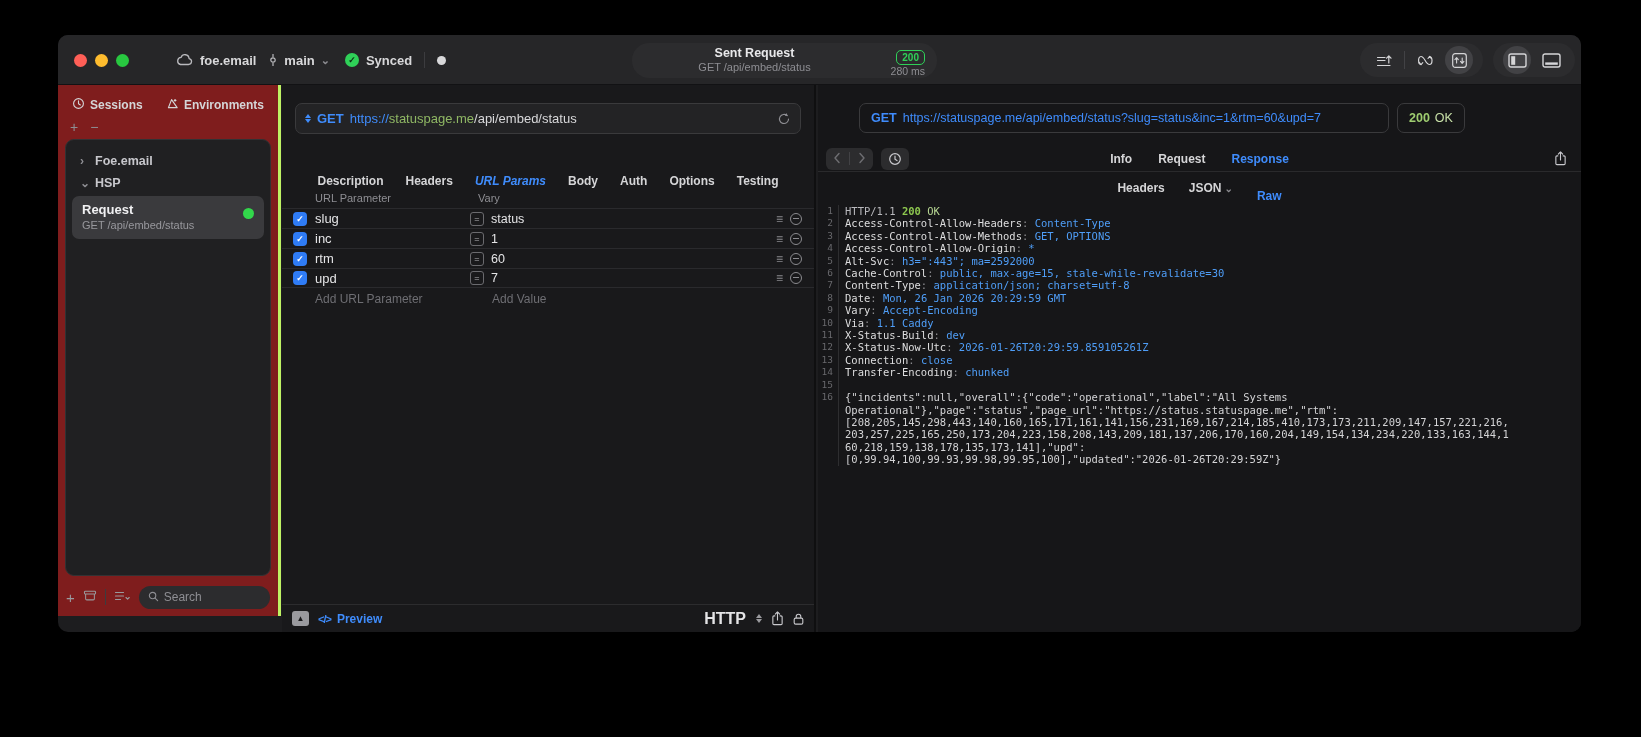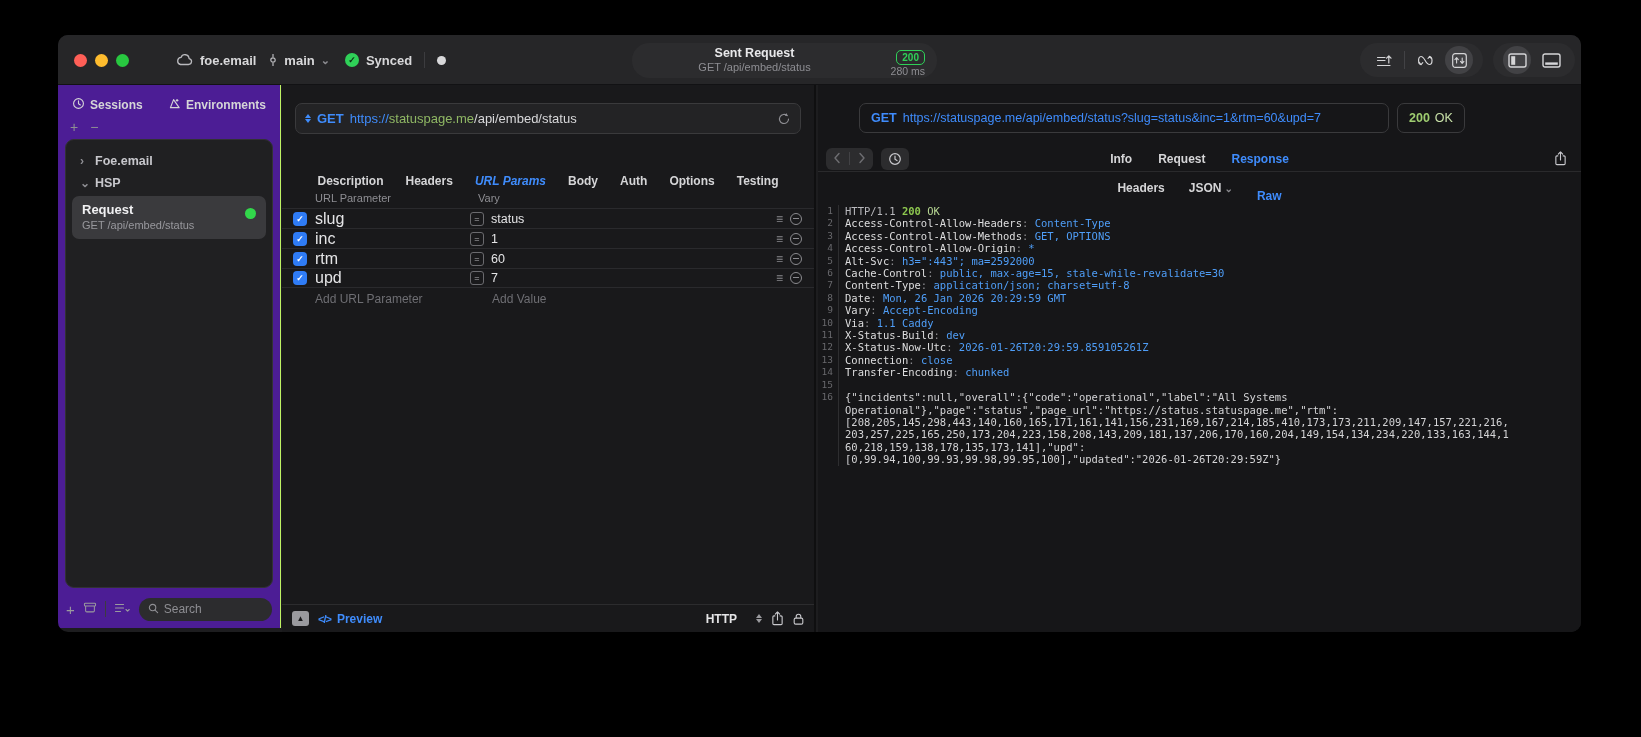--- a/index.html
+++ b/index.html
@@ -24,21 +24,21 @@
   .title-right { position:absolute; right:12px; top:4px; text-align:right; }
   .badge-200 { display:inline-block; border:1px solid #2fd158; color:#2fd158; border-radius:5px; font-size:10px; font-weight:700; padding:0 5px; line-height:13px; }
   .duration { color:#8e8e93; font-size:10.5px; line-height:13px; }
   .tb-icons { position:absolute; right:6px; top:8px; display:flex; gap:10px; }
   .icon-group { background:#2c2c2e; border-radius:17px; height:34px; display:flex; align-items:center; padding:0 10px; gap:6px; }
   .tb-btn { width:28px; height:28px; display:flex; align-items:center; justify-content:center; color:#d5d5d7; border-radius:50%; }
   .tb-btn.active { background:#424245; }
   .tb-group-sep { width:1px; height:18px; background:#424245; }
 
   
-  .sidebar { position:absolute; left:0; top:50px; bottom:4px; width:223px; background:#4c1d95; border-right:1px solid #bef264; }
+  .sidebar { position:absolute; left:0; top:50px; bottom:16px; width:223px; background:#7f1d1d; border-right:3px solid #bef264; }
   .sb-tabs { position:absolute; left:0; right:0; top:8px; height:24px; display:flex; justify-content:space-between; padding:0 14px; }
   .sb-tab { display:flex; align-items:center; gap:5px; color:#d5d5d7; font-size:12px; font-weight:700; }
   .sb-plusminus { position:absolute; left:12px; top:34px; display:flex; gap:12px; color:#8e8e93; font-size:14px; }
   .sb-plusminus span { cursor:default; }
   .sb-tree { position:absolute; left:7px; right:7px; top:54px; bottom:40px; background:#202022; border:1px solid #323234; border-radius:9px; padding:10px 6px; }
   .tree-row { display:flex; align-items:center; gap:7px; color:#c7c7cc; font-size:12.5px; font-weight:700; padding:4px 8px; }
   .tree-chev { color:#8e8e93; font-size:12px; width:8px; display:inline-block; }
   .tree-sel { background:#3a3a3d; border-radius:7px; margin-top:2px; padding:6px 10px 7px 10px; position:relative; }
   .tree-sel-title { color:#f0f0f2; font-size:13px; font-weight:700; line-height:16px; }
   .tree-sel-sub { color:#98989d; font-size:11px; line-height:14px; }
@@ -64,35 +64,35 @@
   .req-tabs { position:absolute; left:0; right:0; top:62px; height:24px; display:flex; justify-content:center; gap:22px; align-items:center;margin-top:22px; }
   .req-tab { color:#d5d5d7; font-size:12px; font-weight:700; }
   .req-tab.active { color:#3f8cfc;font-style:italic; }
   .params { position:absolute; left:0; right:0; top:105px; }
   .p-head { display:flex; color:#8e8e93; font-size:11px; padding:2px 0 4px 0; }
   .p-head .c1 { margin-left:33px; width:163px; }
   .p-head .c2 { }
   .p-row { display:flex; align-items:center; height:20px; border-top:1px solid #2a2a2d; }
   .p-row:last-of-type { border-bottom:1px solid #2a2a2d; }
   .cb { width:14px; height:14px; background:#2f7cf6; border-radius:4px; margin-left:11px; color:#fff; font-size:9px; font-weight:700; display:flex; align-items:center; justify-content:center; }
-  .p-name { color:#e4e4e6; font-size:16px; margin-left:8px; width:155px; }
+  .p-name { color:#e4e4e6; font-size:13px; margin-left:8px; width:155px; }
   .eq { width:14px; height:14px; border:1px solid #6a6a6e; border-radius:3px; color:#b5b5b8; font-size:9px; display:flex; align-items:center; justify-content:center; }
   .p-val { color:#e4e4e6; font-size:12.5px; margin-left:7px; flex:1; }
   .row-icons { display:flex; align-items:center; gap:7px; margin-right:12px; color:#8a8a8e; }
   .drag-lines { font-size:12px; line-height:10px; }
   .minus-circle { width:12px; height:12px; border:1.2px solid #8a8a8e; border-radius:50%; position:relative; }
   .minus-circle::after { content:""; position:absolute; left:2px; right:2px; top:4.2px; height:1.2px; background:#8a8a8e; }
   .p-add { display:flex; color:#6e6e73; font-size:12px; padding-top:4px; }
   .p-add .a1 { margin-left:33px; width:177px; }
   .main-footer { position:absolute; left:0; right:0; bottom:0; height:28px; border-top:1px solid #2c2c2e; display:flex; align-items:center; padding:0 10px; gap:9px; }
   .panel-btn { width:17px; height:15px; background:#9a9a9e; border-radius:3px; color:#19191b; font-size:8px; display:flex; align-items:center; justify-content:center; }
   .preview { color:#3f8cfc; font-size:12px; font-weight:700; display:flex; gap:6px; align-items:center; }
   .code-glyph { font-size:11px; letter-spacing:-1px; }
   .footer-spacer { flex:1; }
-  .http-select { color:#e4e4e6; font-size:12px; font-weight:700; display:flex; align-items:center; gap:19px; }
+  .http-select { color:#e4e4e6; font-size:16px; font-weight:700; display:flex; align-items:center; gap:10px; }
   .http-select .method-arrows .up { border-bottom-color:#9a9a9e; }
   .http-select .method-arrows .dn { border-top-color:#9a9a9e; }
   .footer-icon { color:#c9c9cd; display:flex; }
 
   
   .right { position:absolute; left:760px; top:50px; bottom:0; right:0; background:#161618; }
   .resp-top { position:absolute; left:0; right:0; top:18px; height:30px; display:flex; gap:8px; padding-left:41px; }
   .resp-url { width:530px; height:30px; border:1px solid #3a3a3c; border-radius:7px; display:flex; align-items:center; padding:0 11px; font-size:12.5px; color:#3f8cfc; white-space:nowrap; overflow:hidden; gap:6px; }
   .resp-url b { font-weight:700; }
   .resp-status { height:30px; border:1px solid #3a3a3c; border-radius:7px; display:flex; align-items:center; padding:0 11px; gap:5px; font-size:12.5px; }

